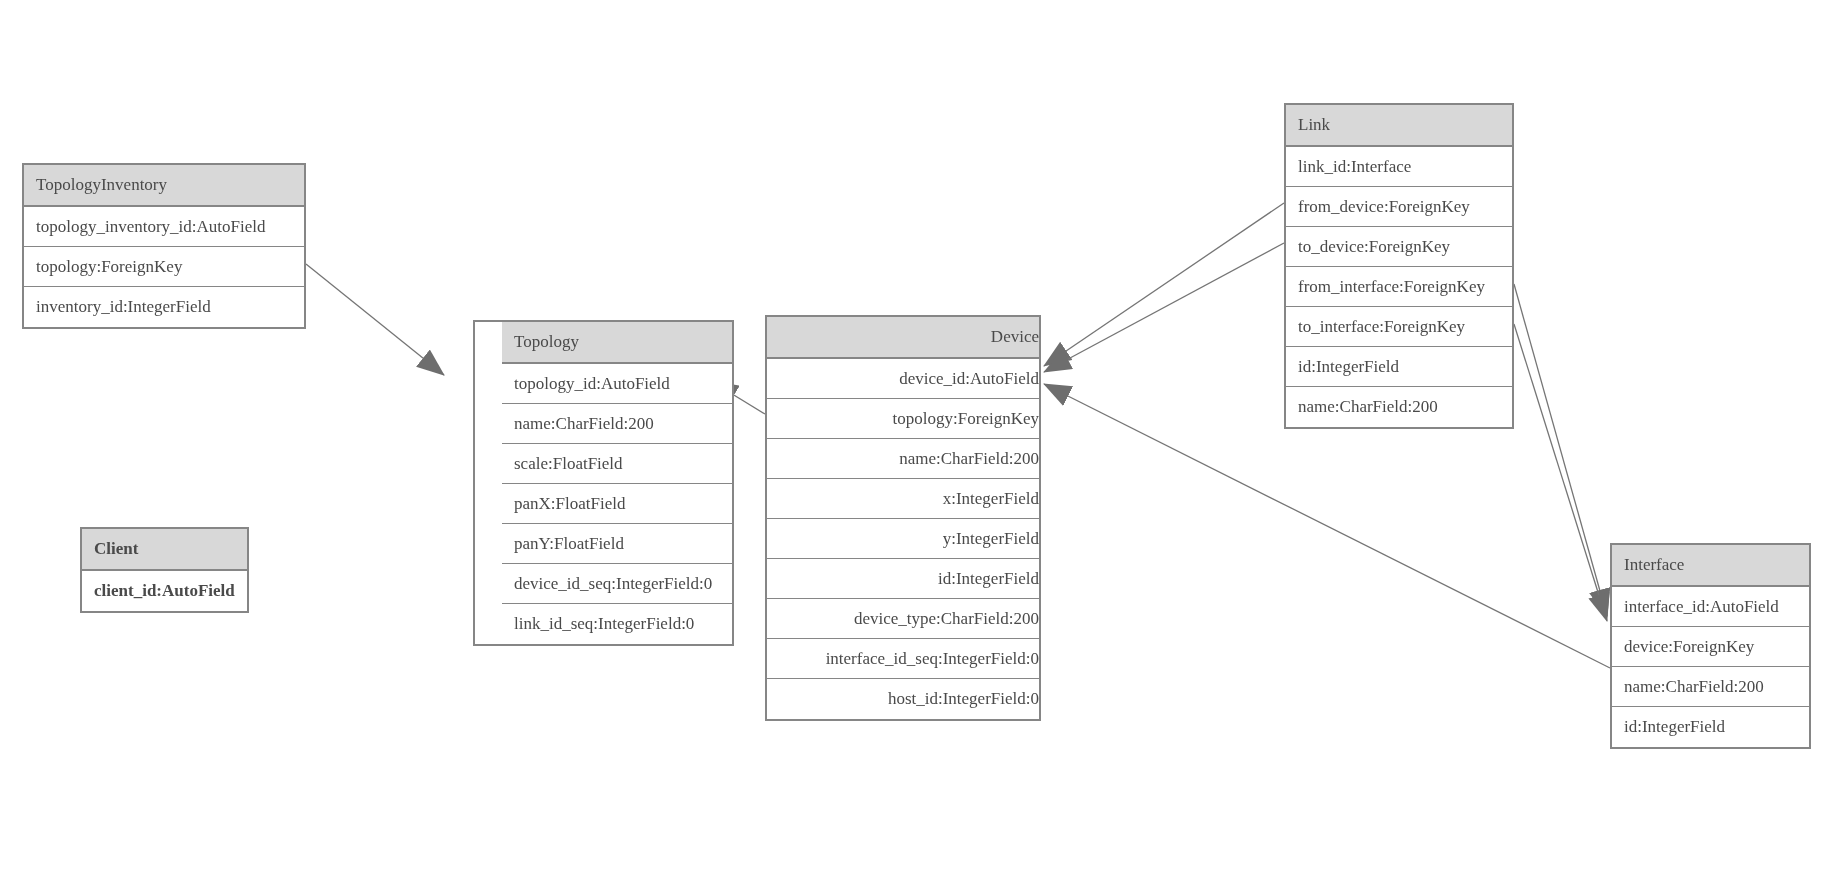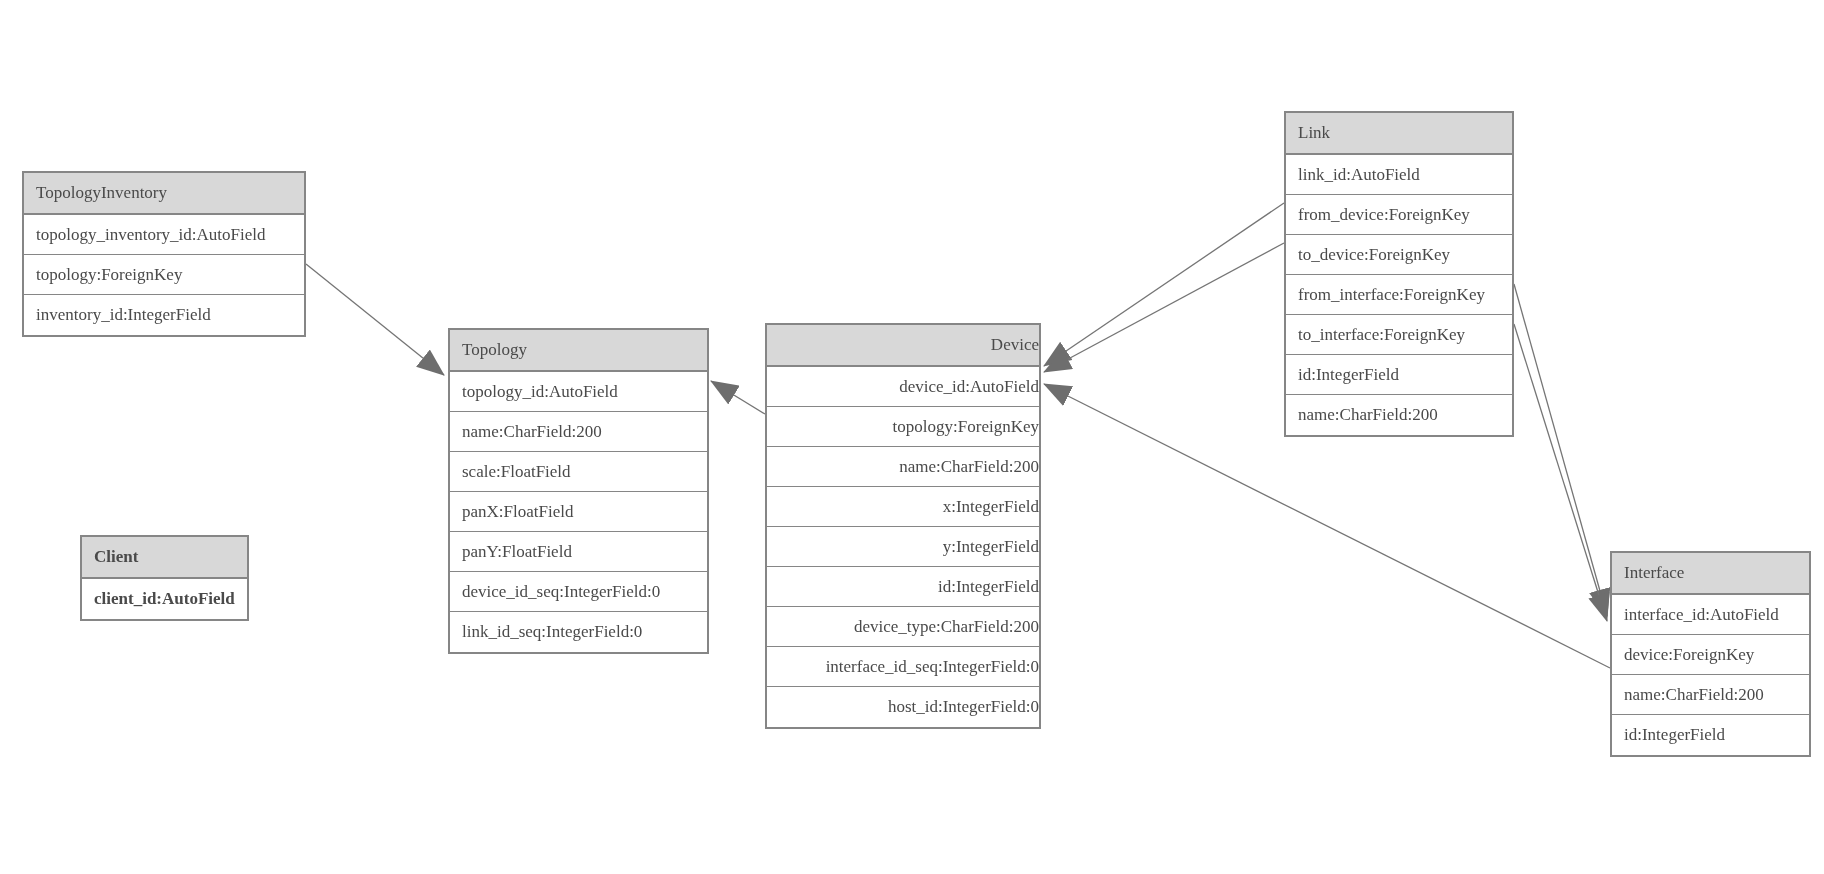--- a/index.html
+++ b/index.html
@@ -22,21 +22,20 @@
     height: 874px;
     pointer-events: none;
   }
   .entity {
     position: absolute;
     box-sizing: border-box;
     border: 2px solid #868686;
     background: #ffffff;
     color: #4a4a4a;
     font-size: 17px;
-    margin-top: 8px;
   }
   .entity-header {
     box-sizing: border-box;
     height: 42px;
     line-height: 40px;
     padding-left: 12px;
     background: #d8d8d8;
     border-bottom: 2px solid #868686;
     white-space: nowrap;
     overflow: hidden;
@@ -75,21 +74,21 @@
       </g>
   </svg>
 
   <div class="entity" style="left:22px; top:163px; width:284px;">
     <div class="entity-header">TopologyInventory</div>
     <div class="entity-row">topology_inventory_id:AutoField</div>
     <div class="entity-row">topology:ForeignKey</div>
     <div class="entity-row">inventory_id:IntegerField</div>
   </div>
 
-  <div class="entity" style="left:448px; top:320px; width:261px;">
+  <div class="entity" style="left:473px; top:320px; width:261px;padding-left:27px;">
     <div class="entity-header">Topology</div>
     <div class="entity-row">topology_id:AutoField</div>
     <div class="entity-row">name:CharField:200</div>
     <div class="entity-row">scale:FloatField</div>
     <div class="entity-row">panX:FloatField</div>
     <div class="entity-row">panY:FloatField</div>
     <div class="entity-row">device_id_seq:IntegerField:0</div>
     <div class="entity-row">link_id_seq:IntegerField:0</div>
   </div>
 
@@ -106,21 +105,21 @@
     <div class="entity-row">x:IntegerField</div>
     <div class="entity-row">y:IntegerField</div>
     <div class="entity-row">id:IntegerField</div>
     <div class="entity-row">device_type:CharField:200</div>
     <div class="entity-row">interface_id_seq:IntegerField:0</div>
     <div class="entity-row">host_id:IntegerField:0</div>
   </div>
 
   <div class="entity" style="left:1284px; top:103px; width:230px;">
     <div class="entity-header">Link</div>
-    <div class="entity-row">link_id:AutoField</div>
+    <div class="entity-row">link_id:Interface</div>
     <div class="entity-row">from_device:ForeignKey</div>
     <div class="entity-row">to_device:ForeignKey</div>
     <div class="entity-row">from_interface:ForeignKey</div>
     <div class="entity-row">to_interface:ForeignKey</div>
     <div class="entity-row">id:IntegerField</div>
     <div class="entity-row">name:CharField:200</div>
   </div>
 
   <div class="entity" style="left:1610px; top:543px; width:201px;">
     <div class="entity-header">Interface</div>

